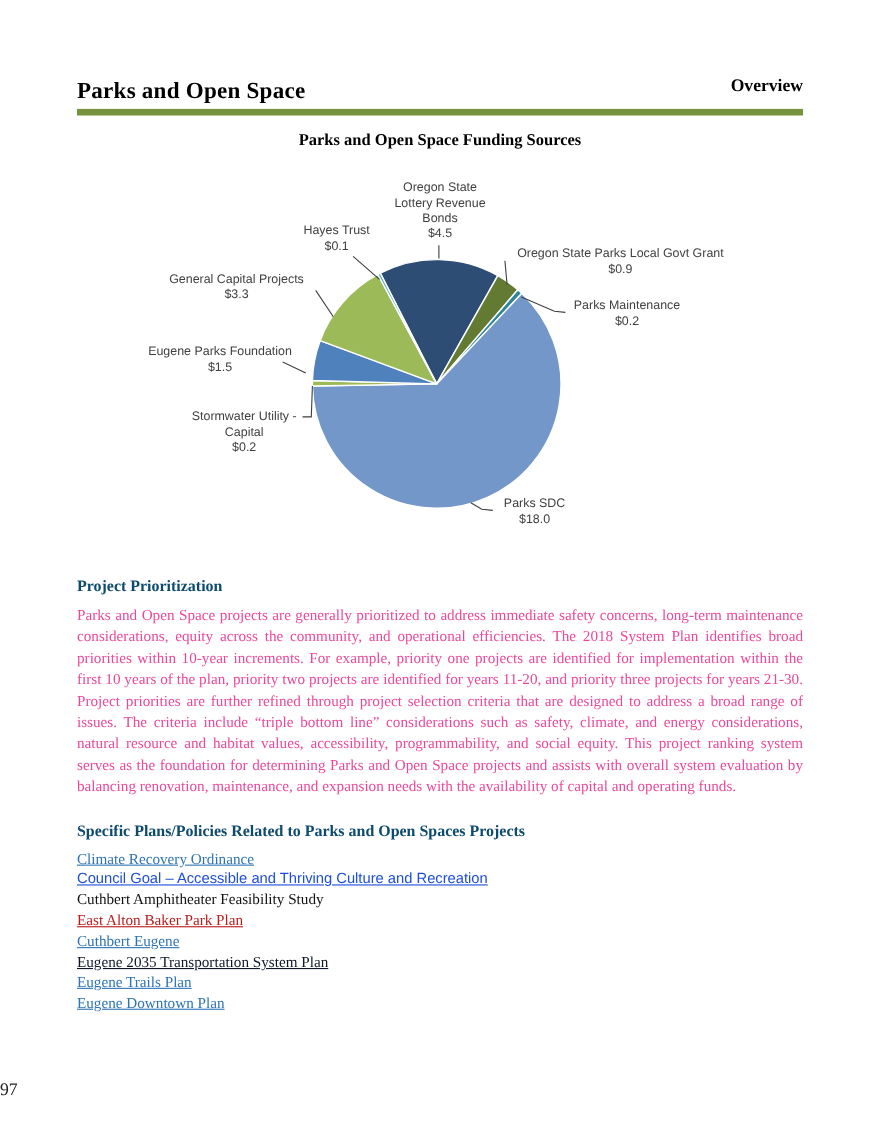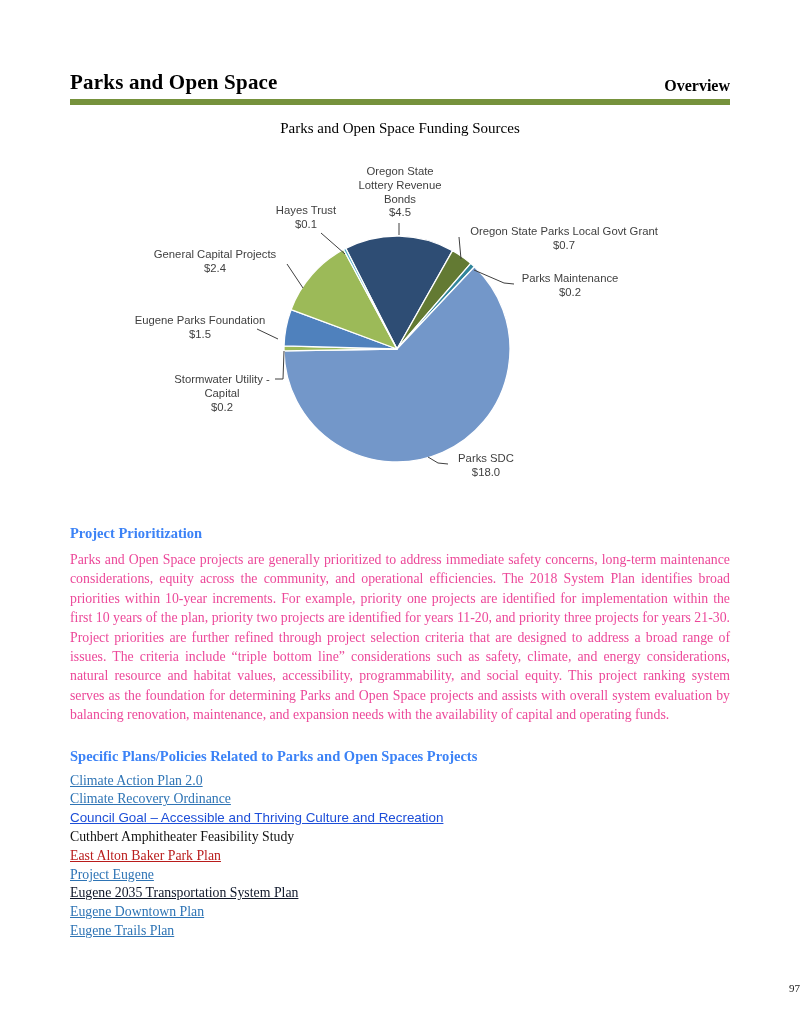--- a/index.html
+++ b/index.html
@@ -5,47 +5,47 @@
   * { margin:0; padding:0; box-sizing:border-box; }
   html,body { background:#ffffff; }
   body {
     width:800px; height:1035px; position:relative;
     font-family:"Liberation Serif", serif; color:#1a1a1a;
     overflow:hidden;
   }
   .content { position:absolute; left:70px; top:70px; width:660px; }
 
   
-  .doc-header { display:flex; justify-content:space-between; align-items:flex-end; }
+  .doc-header { display:flex; justify-content:space-between; align-items:flex-start; }
   .doc-title { font-size:21px; font-weight:bold; color:#000; letter-spacing:0.2px; }
   .doc-corner { font-size:16px; font-weight:bold; color:#000; }
   .rule { height:6px; margin-top:4px; }
 
   
   .chart { position:relative; width:660px; height:392px; margin-top:12px;
            font-family:"Liberation Sans", sans-serif; }
   .chart-title { position:absolute; left:0; top:3px; width:100%; text-align:center;
-                 font-family:"Liberation Serif", serif; font-weight:normal; font-size:15px;
+                 font-family:"Liberation Serif", serif; font-weight:bold; font-size:15px;
                  line-height:17.5px; color:#000; }
   .chart svg { position:absolute; left:0; top:0; }
   .plabel { position:absolute; font-size:11.3px; line-height:13.8px; color:#3f3f3f;
             white-space:pre-line; text-align:center; }
 
   
-  .h2 { font-size:14.5px; font-weight:bold; color:#3b82f6; }
+  .h2 { font-size:14.5px; font-weight:bold; color:#0c4a6e; }
   .heading-prioritization { margin-top:16px; }
   .body-par { margin-top:8px; font-size:13.8px; line-height:19.4px; text-align:justify; color:#ec4899; }
   .heading-plans { margin-top:23px; }
   .plans { margin-top:7px; font-size:13.8px; line-height:18.8px; }
   .plan-item { display:block; color:#111; text-decoration:none; }
   .plan-item.link { color:#2E74B5; text-decoration:underline; }
   .plan-item.sans { font-family:"Liberation Sans", sans-serif; font-size:13.4px; }
 
-  .pageno { position:absolute; left:0; top:982px; width:800px; text-align:right;
-            font-size:11px; color:#222; font-family:"Liberation Serif", serif; }
+  .pageno { position:absolute; left:0; top:982px; width:800px; text-align:left;
+            font-size:16px; color:#222; font-family:"Liberation Serif", serif; }
 </style>
 </head>
 <body>
 
 <div class="content">
 
   <div class="doc-header">
     <span class="doc-title">Parks and Open Space</span>
     <span class="doc-corner">Overview</span>
   </div>
@@ -77,47 +77,46 @@
         <polyline points="205,262 213,262 214,234"></polyline>
         <polyline points="358,340 368,346 378,347"></polyline>
       </g>
     </svg>
 
     <div class="plabel" style="left:255px; top:48px;  width:150px;">Oregon State
 Lottery Revenue
 Bonds
 $4.5</div>
     <div class="plabel" style="left:349px; top:108px; width:290px;">Oregon State Parks Local Govt Grant
-$0.7</div>
+$0.9</div>
     <div class="plabel" style="left:400px; top:155px; width:200px;">Parks Maintenance
 $0.2</div>
     <div class="plabel" style="left:361px; top:335px; width:110px;">Parks SDC
 $18.0</div>
     <div class="plabel" style="left:67px;  top:256px; width:170px;">Stormwater Utility -
 Capital
 $0.2</div>
     <div class="plabel" style="left:20px;  top:197px; width:220px;">Eugene Parks Foundation
 $1.5</div>
     <div class="plabel" style="left:30px;  top:131px; width:230px;">General Capital Projects
-$2.4</div>
+$3.3</div>
     <div class="plabel" style="left:181px; top:87px;  width:110px;">Hayes Trust
 $0.1</div>
   </div>
 
   <div class="h2 heading-prioritization">Project Prioritization</div>
   <p class="body-par">Parks and Open Space projects are generally prioritized to address immediate safety concerns, long-term maintenance considerations, equity across the community, and operational efficiencies. The 2018 System Plan identifies broad priorities within 10-year increments. For example, priority one projects are identified for implementation within the first 10 years of the plan, priority two projects are identified for years 11-20, and priority three projects for years 21-30. Project priorities are further refined through project selection criteria that are designed to address a broad range of issues. The criteria include “triple bottom line” considerations such as safety, climate, and energy considerations, natural resource and habitat values, accessibility, programmability, and social equity. This project ranking system serves as the foundation for determining Parks and Open Space projects and assists with overall system evaluation by balancing renovation, maintenance, and expansion needs with the availability of capital and operating funds.</p>
 
   <div class="h2 heading-plans">Specific Plans/Policies Related to Parks and Open Spaces Projects</div>
   <div class="plans" id="plans-list">
-      <a class="plan-item link" href="#" style="color: rgb(46, 116, 181);">Climate Action Plan 2.0</a>
       <a class="plan-item link" href="#" style="color: rgb(46, 116, 181);">Climate Recovery Ordinance</a>
       <a class="plan-item link sans" href="#" style="color: #1d4ed8;">Council Goal – Accessible and Thriving Culture and Recreation</a>
       <div class="plan-item">Cuthbert Amphitheater Feasibility Study</div>
       <a class="plan-item link" href="#" style="color: #b91c1c;">East Alton Baker Park Plan</a>
-      <a class="plan-item link" href="#" style="color: rgb(46, 116, 181);">Project Eugene</a>
+      <a class="plan-item link" href="#" style="color: rgb(46, 116, 181);">Cuthbert Eugene</a>
       <a class="plan-item link" href="#" style="color: #0f172a;">Eugene 2035 Transportation System Plan</a>
+      <a class="plan-item link" href="#" style="color: rgb(46, 116, 181);">Eugene Trails Plan</a>
       <a class="plan-item link" href="#" style="color: rgb(46, 116, 181);">Eugene Downtown Plan</a>
-      <a class="plan-item link" href="#" style="color: rgb(46, 116, 181);">Eugene Trails Plan</a>
     </div>
 
 </div>
 
 <div class="pageno">97</div>
 
 </body></html>

